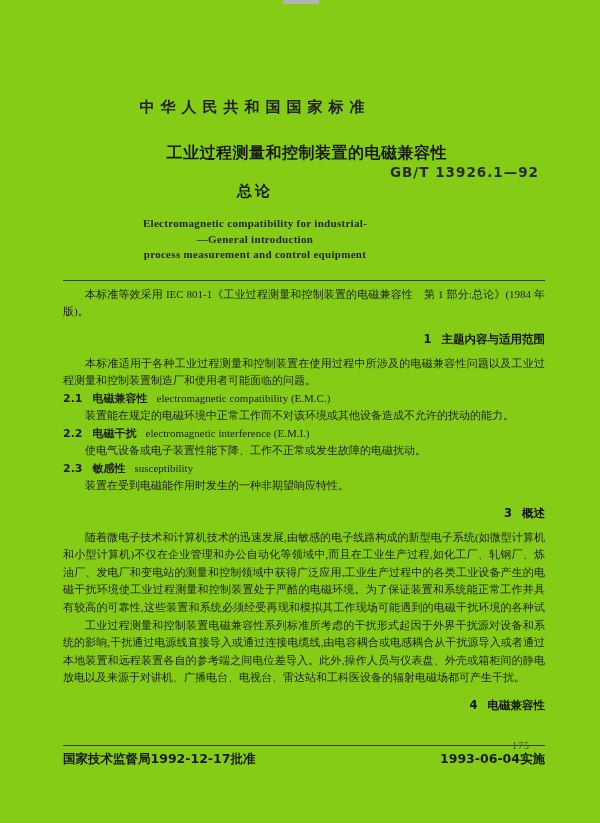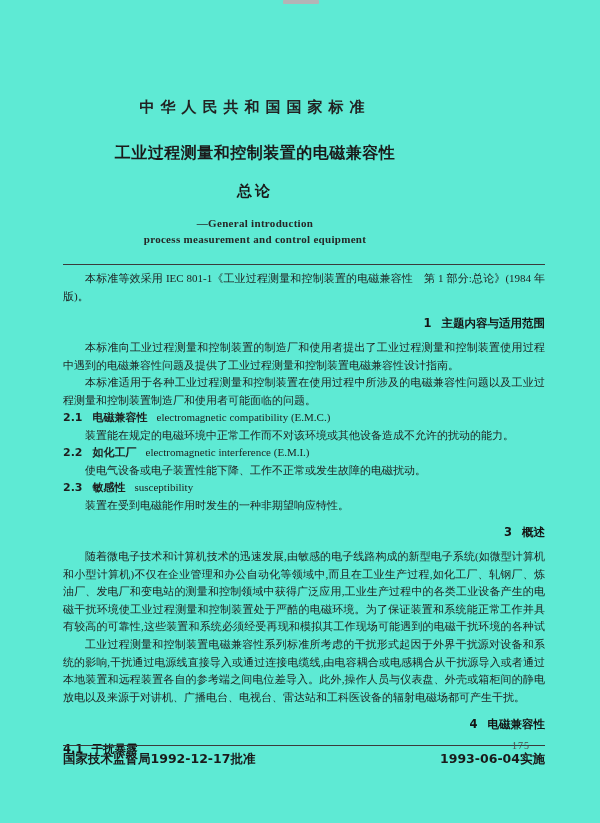--- a/index.html
+++ b/index.html
@@ -7,21 +7,21 @@
   body {
     width: 600px;
     font-family: "Liberation Serif", "DejaVu Serif", serif;
     color: #1e1e1e;
     -webkit-font-smoothing: antialiased;
   }
   .page {
     position: relative;
     width: 600px;
     height: 823px;
-    background: #5eead4;
+    background: #84cc16;
     overflow: hidden;
   }
   .scan-artifact {
     position: absolute;
     left: 283px; top: 0;
     width: 36px; height: 4px;
     background: #b4b4b6;
     border-radius: 1px;
     filter: blur(0.4px);
   }
@@ -37,20 +37,21 @@
     white-space: nowrap;
   }
   .title-cn {
     margin-top: 26px;
     font-family: "DejaVu Sans", "Liberation Sans", sans-serif;
     font-weight: bold;
     font-size: 16px;
     letter-spacing: 0.5px;
     color: #1b1b1b;
     white-space: nowrap;
+    text-align: right;
   }
   .subtitle-cn {
     margin-top: 18px;
     font-family: "DejaVu Sans", "Liberation Sans", sans-serif;
     font-weight: bold;
     font-size: 15px;
     letter-spacing: 3px;
     color: #1b1b1b;
   }
   .std-code {
@@ -151,65 +152,63 @@
 <div class="page">
 
   <div class="scan-artifact"></div>
 
   <div class="header">
     <div class="header-left">
       <div class="std-org">中华人民共和国国家标准</div>
       <div class="title-cn">工业过程测量和控制装置的电磁兼容性</div>
       <div class="subtitle-cn">总论</div>
       <div class="title-en">
+        <div>Electromagnetic compatibility for industrial-</div>
         <div>—General introduction</div>
         <div>process measurement and control equipment</div>
       </div>
     </div>
+    <div class="std-code">GB/T 13926.1—92</div>
   </div>
 
   <div class="rule rule-top"></div>
 
   <div class="content">
 
     <p class="para two-line">本标准等效采用 IEC 801-1《工业过程测量和控制装置的电磁兼容性　第 1 部分:总论》(1984 年版)。</p>
 
     <div class="sec-heading">
       <span>1</span><span class="ht">主题内容与适用范围</span>
     </div>
-    <p class="para two-line">本标准向工业过程测量和控制装置的制造厂和使用者提出了工业过程测量和控制装置使用过程中遇到的电磁兼容性问题及提供了工业过程测量和控制装置电磁兼容性设计指南。</p>
     <p class="para two-line">本标准适用于各种工业过程测量和控制装置在使用过程中所涉及的电磁兼容性问题以及工业过程测量和控制装置制造厂和使用者可能面临的问题。</p>
 
 
     <div class="term-line">
       <span class="t-num">2.1</span><span class="t-cn">电磁兼容性</span><span class="t-en">electromagnetic compatibility (E.M.C.)</span>
     </div>
     <p class="term-def">装置能在规定的电磁环境中正常工作而不对该环境或其他设备造成不允许的扰动的能力。</p>
 
     <div class="term-line">
-      <span class="t-num">2.2</span><span class="t-cn">如化工厂</span><span class="t-en">electromagnetic interference (E.M.I.)</span>
+      <span class="t-num">2.2</span><span class="t-cn">电磁干扰</span><span class="t-en">electromagnetic interference (E.M.I.)</span>
     </div>
     <p class="term-def">使电气设备或电子装置性能下降、工作不正常或发生故障的电磁扰动。</p>
 
     <div class="term-line">
       <span class="t-num">2.3</span><span class="t-cn">敏感性</span><span class="t-en">susceptibility</span>
     </div>
     <p class="term-def">装置在受到电磁能作用时发生的一种非期望响应特性。</p>
 
     <div class="sec-heading">
       <span>3</span><span class="ht">概述</span>
     </div>
     <p class="para five-line">随着微电子技术和计算机技术的迅速发展,由敏感的电子线路构成的新型电子系统(如微型计算机和小型计算机)不仅在企业管理和办公自动化等领域中,而且在工业生产过程,如化工厂、轧钢厂、炼油厂、发电厂和变电站的测量和控制领域中获得广泛应用,工业生产过程中的各类工业设备产生的电磁干扰环境使工业过程测量和控制装置处于严酷的电磁环境。为了保证装置和系统能正常工作并具有较高的可靠性,这些装置和系统必须经受再现和模拟其工作现场可能遇到的电磁干扰环境的各种试验。</p>
     <p class="para four-line">工业过程测量和控制装置电磁兼容性系列标准所考虑的干扰形式起因于外界干扰源对设备和系统的影响,干扰通过电源线直接导入或通过连接电缆线,由电容耦合或电感耦合从干扰源导入或者通过本地装置和远程装置各自的参考端之间电位差导入。此外,操作人员与仪表盘、外壳或箱柜间的静电放电以及来源于对讲机、广播电台、电视台、雷达站和工科医设备的辐射电磁场都可产生干扰。</p>
 
     <div class="sec-heading">
       <span>4</span><span class="ht">电磁兼容性</span>
-    </div>
-    <div class="sub-heading">
-      <span>4.1</span><span class="ht">干扰暴露</span>
     </div>
 
   </div>
 
   <div class="rule rule-bottom"></div>
 
   <div class="footer">
     <span>国家技术监督局1992-12-17批准</span>
     <span>1993-06-04实施</span>
   </div>

